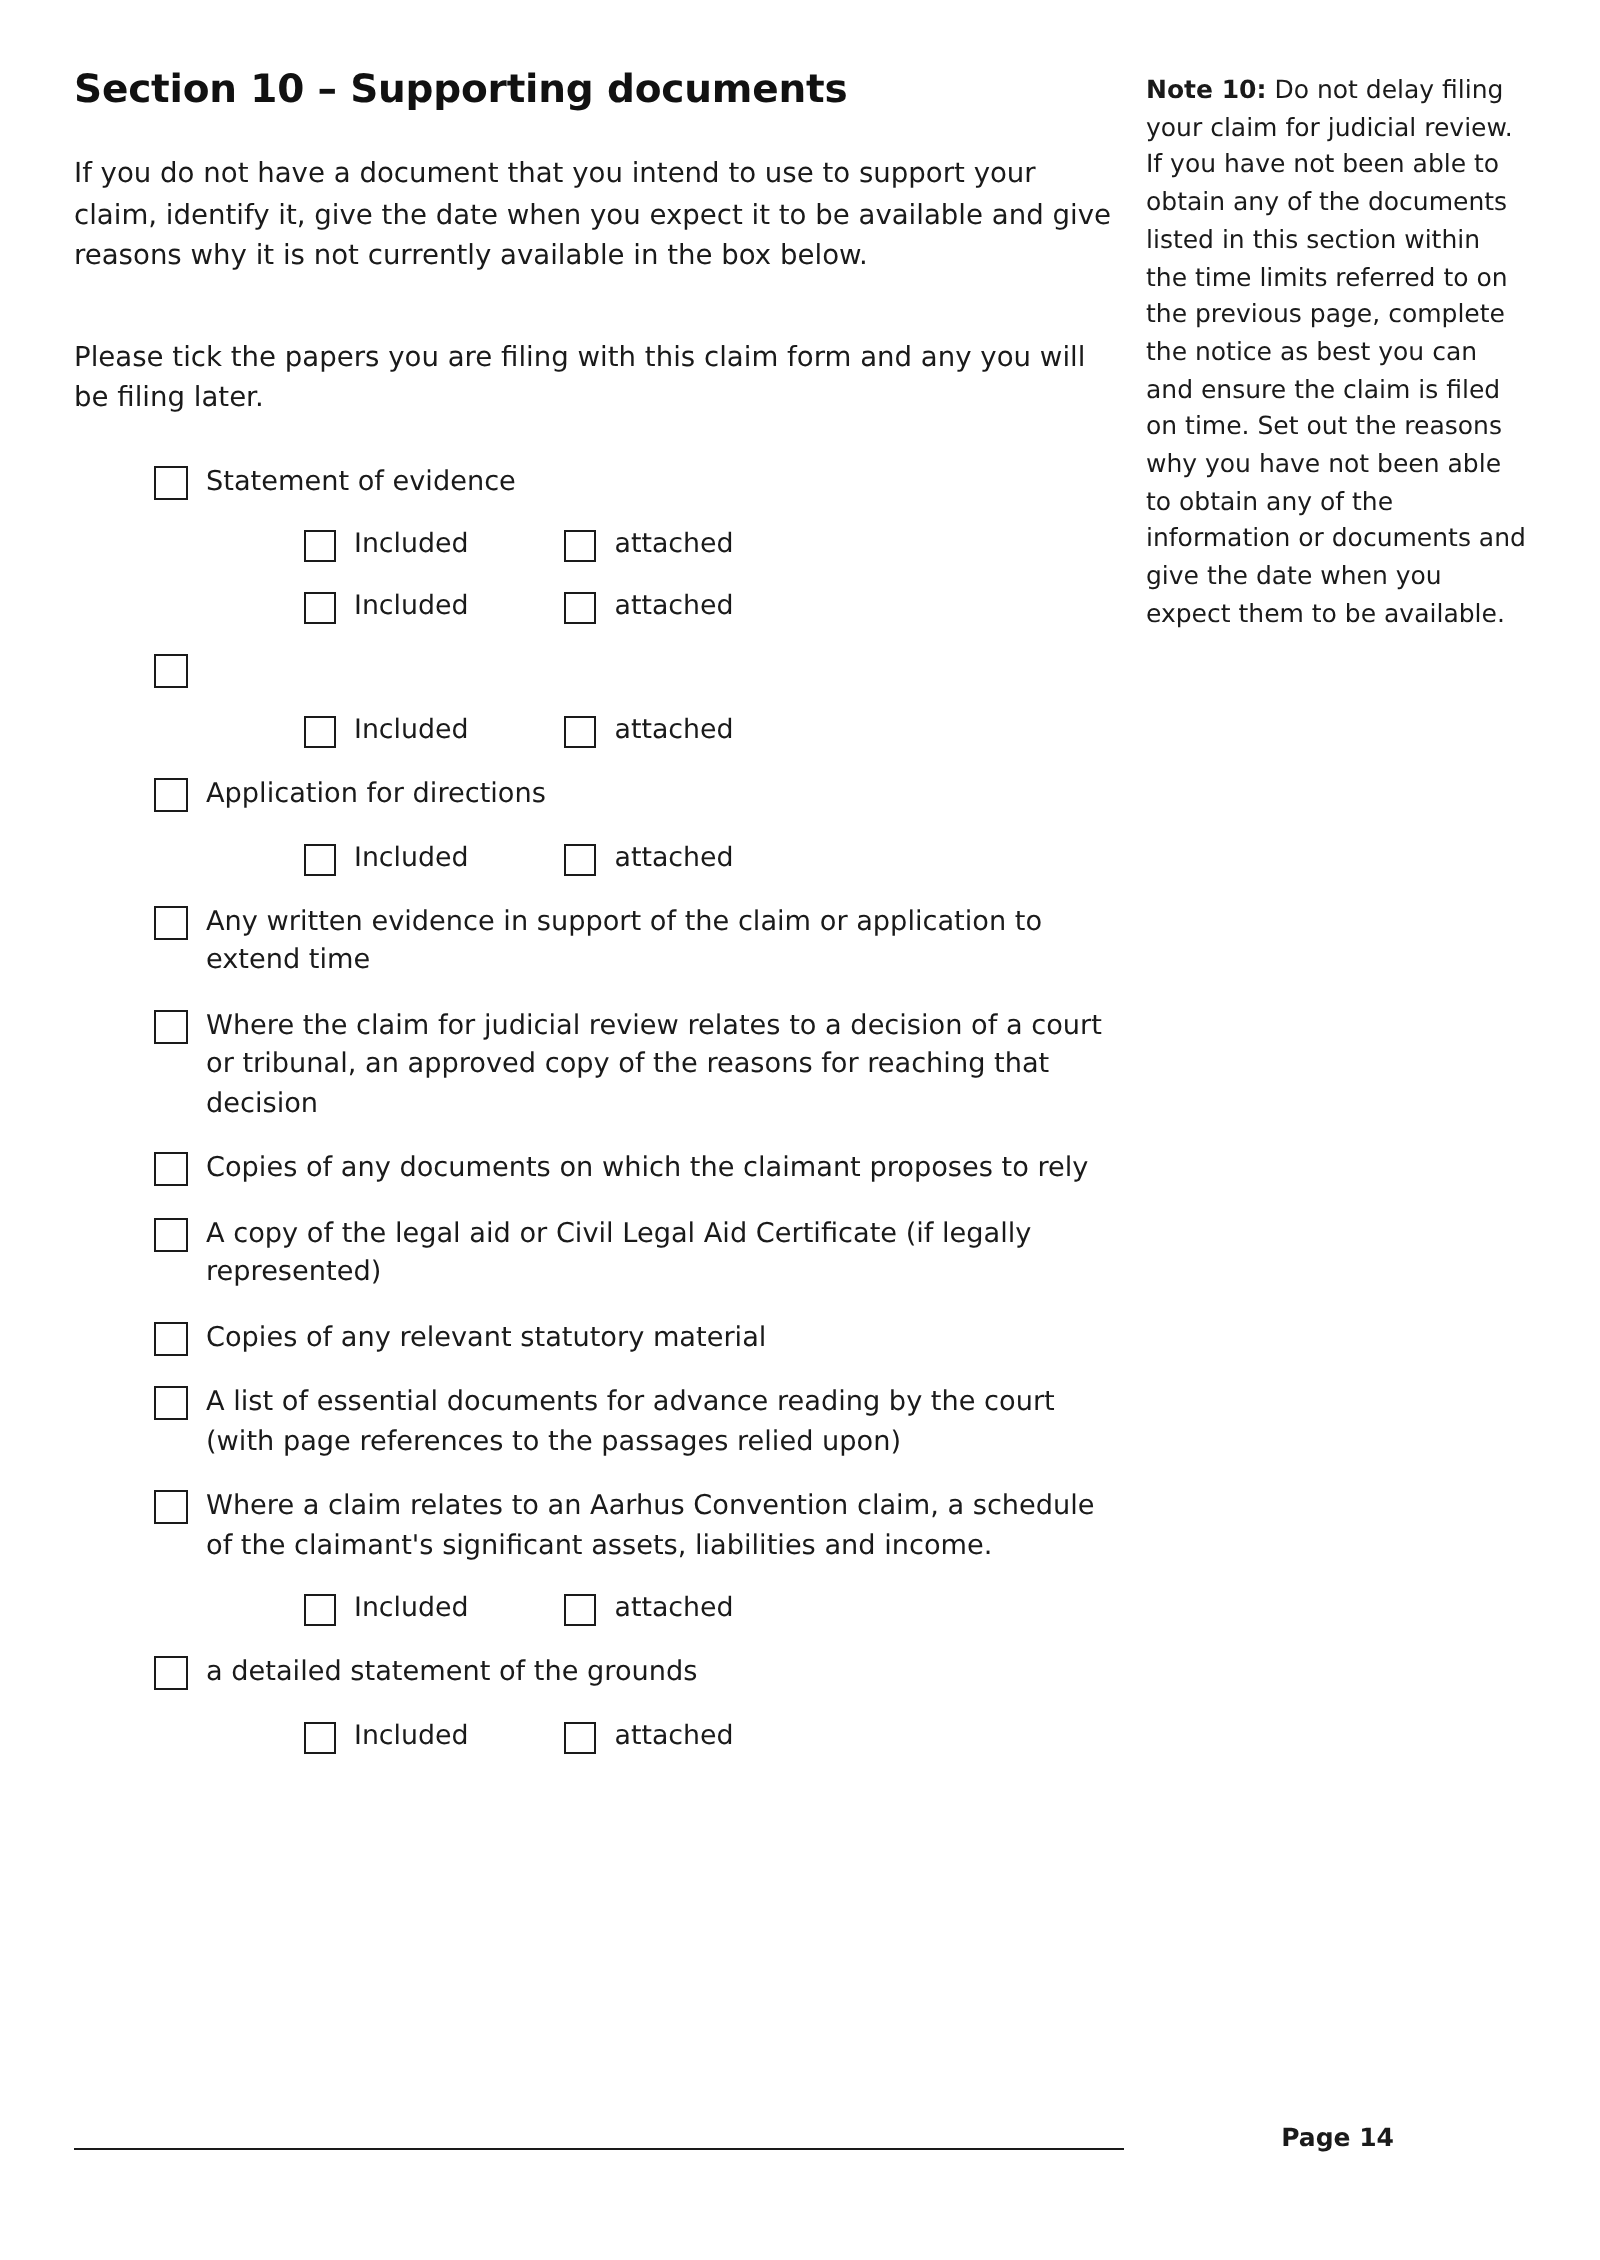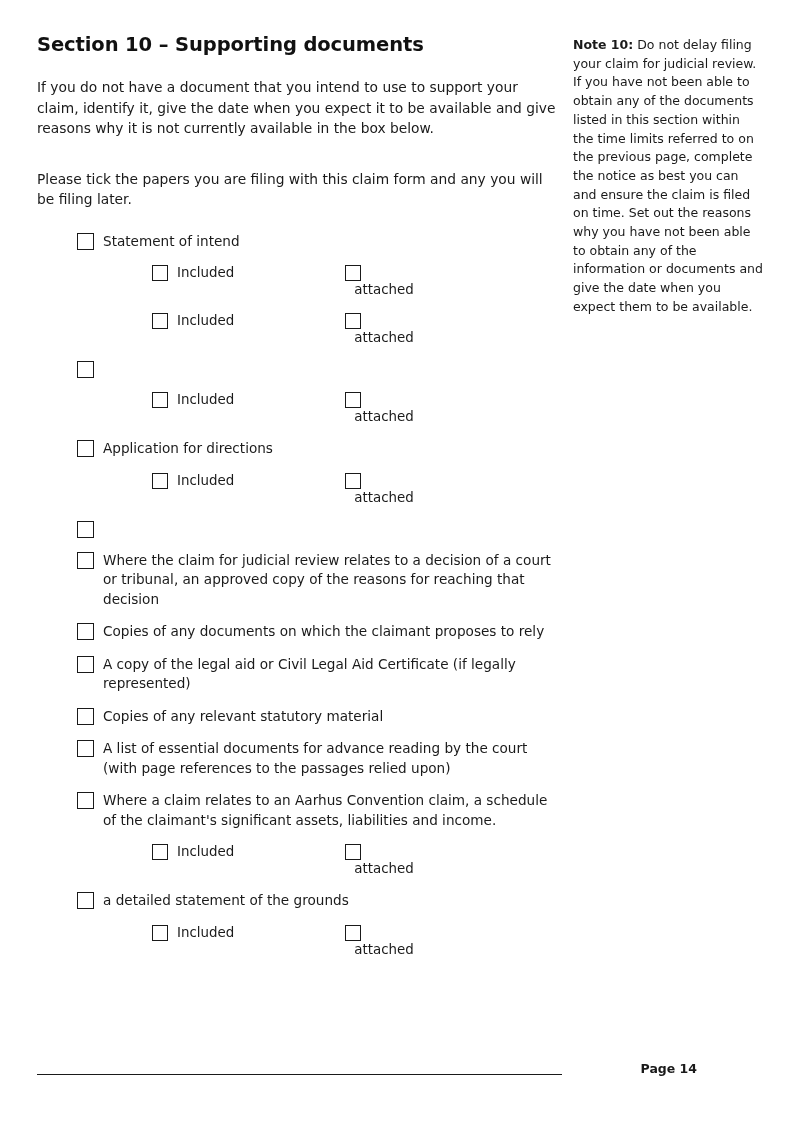--- a/index.html
+++ b/index.html
@@ -91,22 +91,20 @@
     align-items: flex-start;
     padding-left: 67px;
     margin-bottom: 14px;
   }
   .subrow .pair {
     display: flex;
     align-items: flex-start;
     padding-left: 48px;
   }
   .subrow .pair + .pair {
-    margin-left: 63px;
-    flex-direction: column;
   }
   .subrow .lbl {
     margin-left: 9px;
     font-size: 13.4px;
     line-height: 17px;
   }
   .footer-rule {
     position: absolute;
     left: 37px;
     top: 1074px;
@@ -129,21 +127,21 @@
 <div class="page">
 
   <div class="main-col">
     <h1 class="section-title">Section 10 – Supporting documents</h1>
     <p class="intro">If you do not have a document that you intend to use to support your claim, identify it, give the date when you expect it to be available and give reasons why it is not currently available in the box below.</p>
     <p class="intro second">Please tick the papers you are filing with this claim form and any you will be filing later.</p>
 
     <div id="checklist">
         <div class="item">
           <div class="cb"></div>
-          <div class="lbl">Statement of intend</div>
+          <div class="lbl">Statement of evidence</div>
         </div>
         <div class="subrow">
           <div class="pair">
             <div class="cb small"></div>
             <div class="lbl">Included</div>
           </div>
           <div class="pair">
             <div class="cb small"></div>
             <div class="lbl">attached</div>
           </div>
@@ -180,20 +178,21 @@
             <div class="cb small"></div>
             <div class="lbl">Included</div>
           </div>
           <div class="pair">
             <div class="cb small"></div>
             <div class="lbl">attached</div>
           </div>
         </div>
         <div class="item">
           <div class="cb"></div>
+          <div class="lbl">Any written evidence in support of the claim or application to extend time</div>
         </div>
         <div class="item">
           <div class="cb"></div>
           <div class="lbl">Where the claim for judicial review relates to a decision of a court or tribunal, an approved copy of the reasons for reaching that decision</div>
         </div>
         <div class="item">
           <div class="cb"></div>
           <div class="lbl">Copies of any documents on which the claimant proposes to rely</div>
         </div>
         <div class="item">

